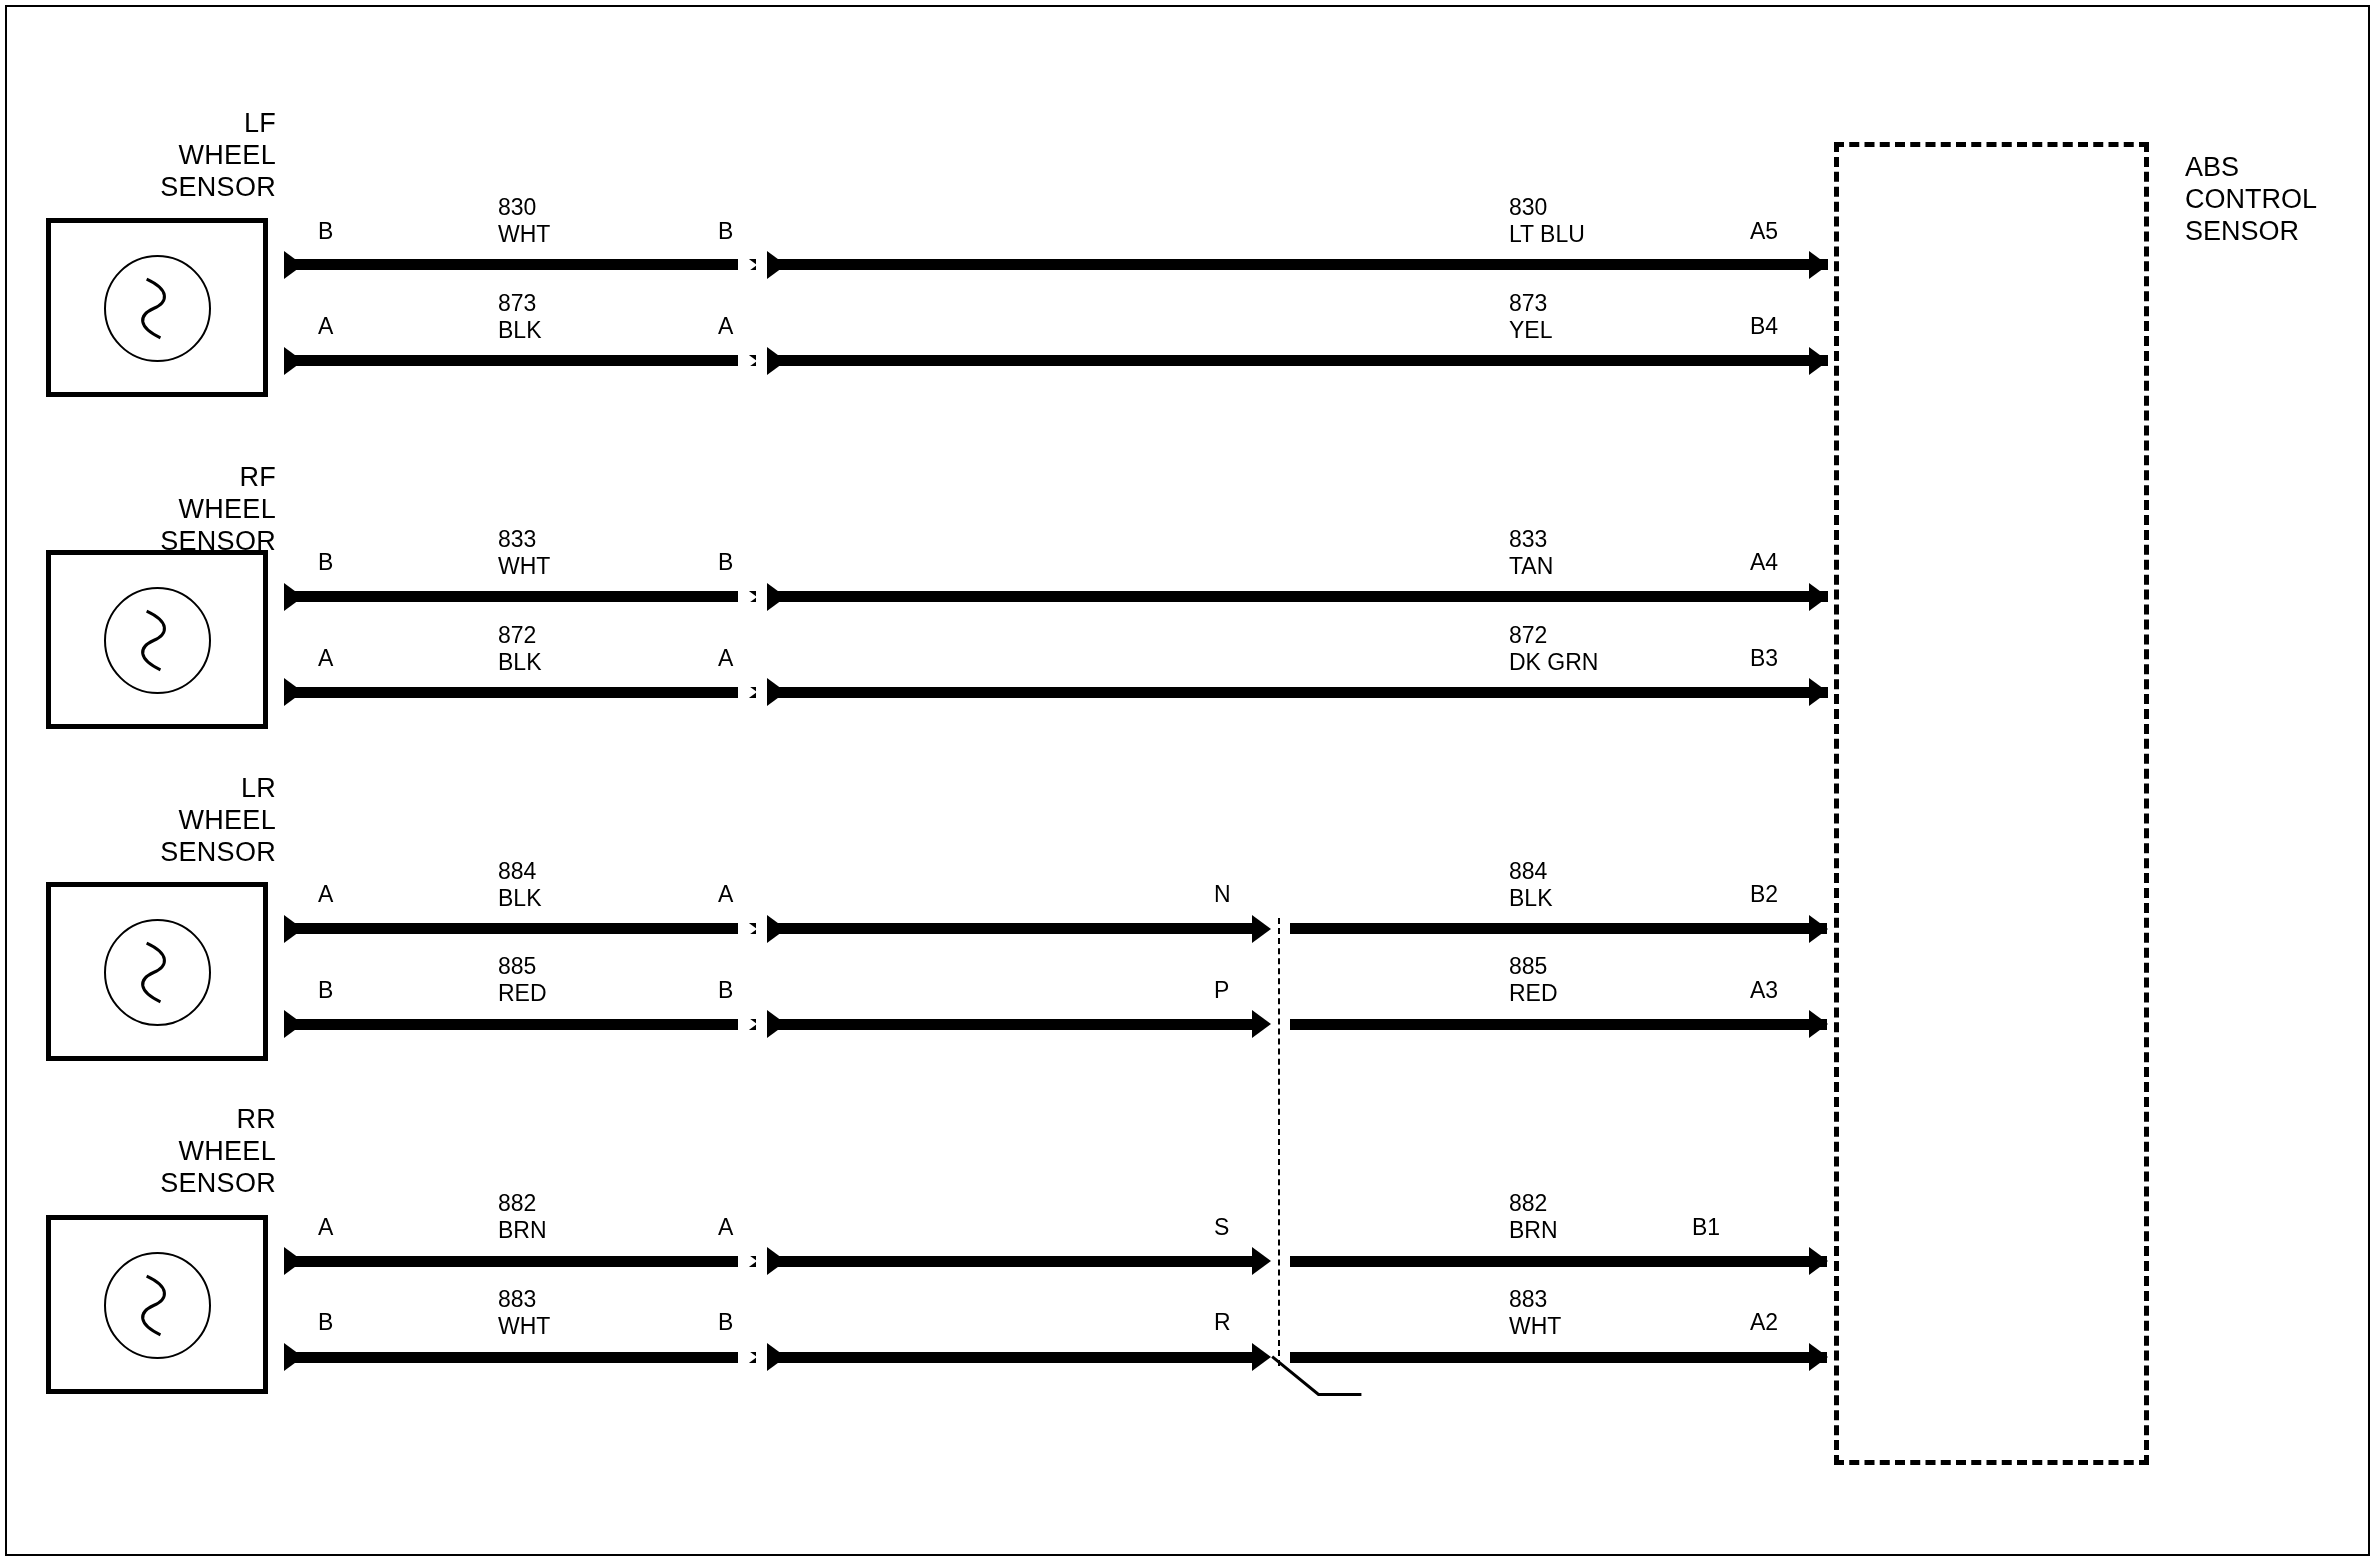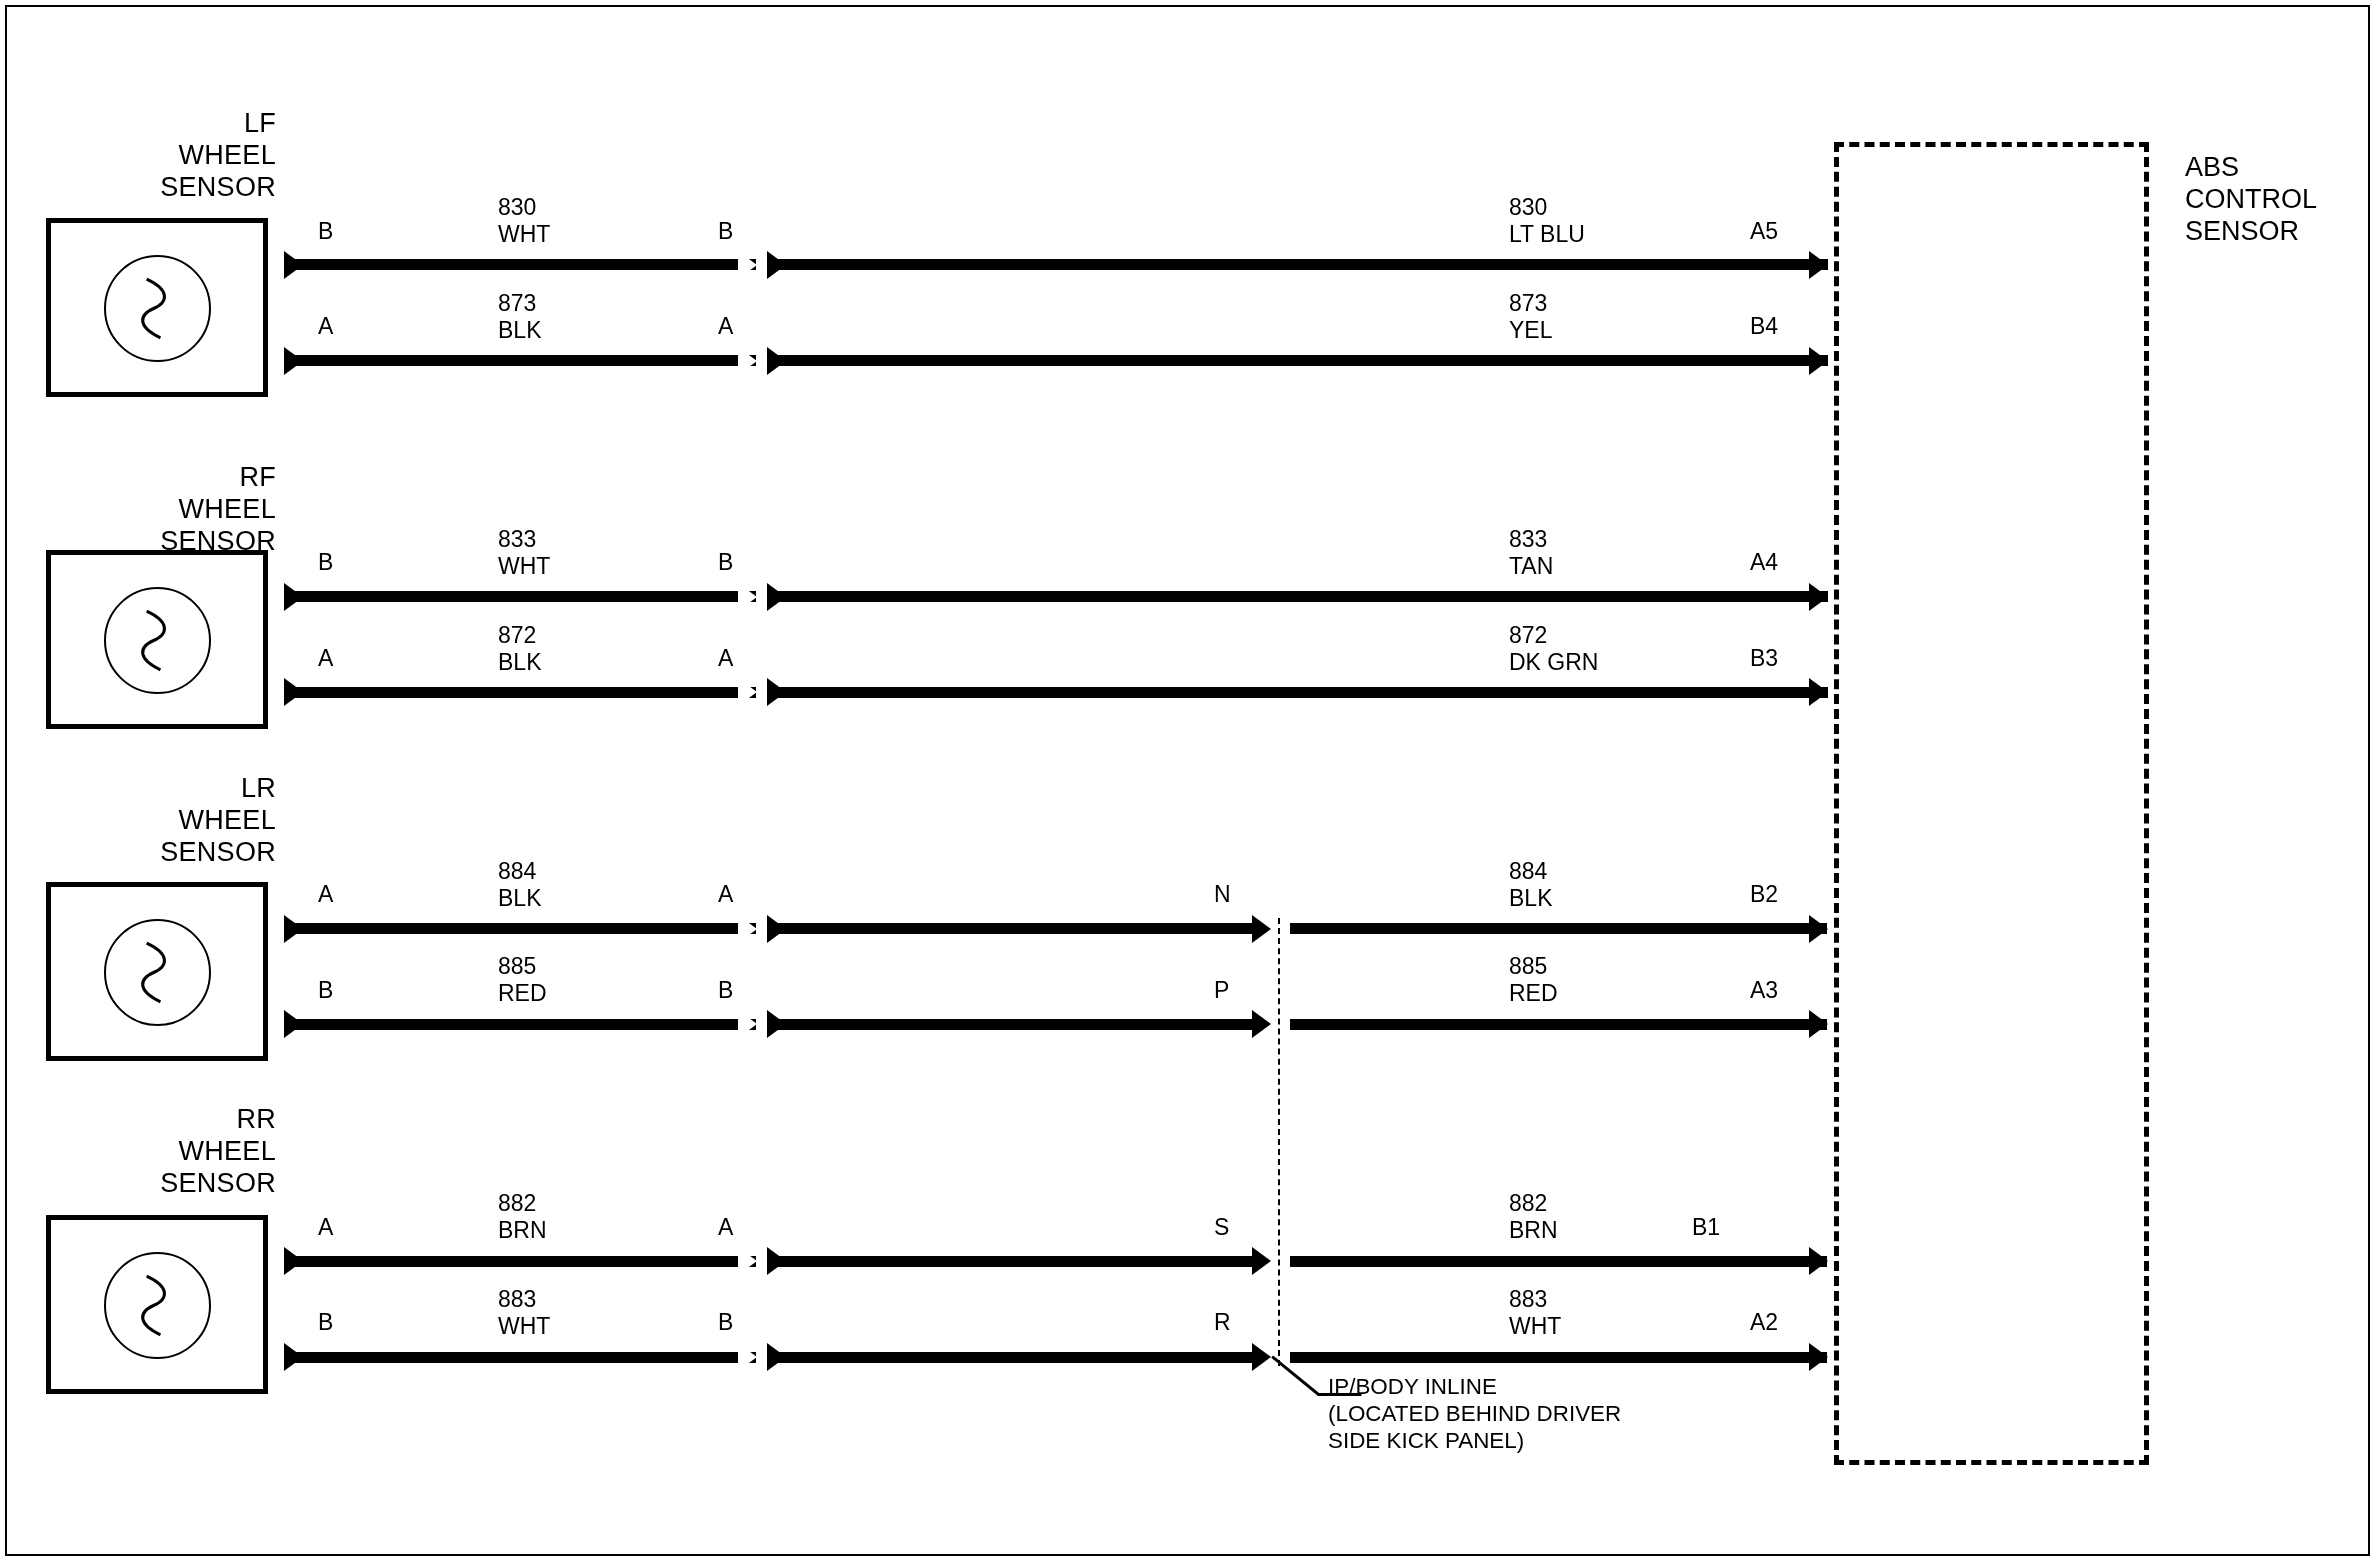--- a/index.html
+++ b/index.html
@@ -293,22 +293,19 @@
   <div class="arrow-right" style="left:767px; top:1343px;"></div>
   <div class="wire" style="left:1290px; top:1352px; width:537px;"></div>
   <div class="arrow-right" style="left:1252px; top:1343px;"></div>
   <div class="arrow-right" style="left:1809px; top:1343px;"></div>
 
   <div class="inline-dash" style="left:1278px; top:918px; height:448px;"></div>
 
   <svg class="callout-line" style="left:1267px; top:1353px;" width="103" height="52" viewBox="0 0 120 60">
     <path d="M6 4 L 60 48 L 110 48" stroke="#000" stroke-width="3.5" fill="none"></path>
   </svg>
-  <div class="callout-text" style="left:1328px; top:1373px;">IP/BODY INLINE
-(LOCATED BEHIND DRIVER
-SIDE KICK PANEL)</div>
 
   <div class="module-box" style="left:1834px; top:142px; width:315px; height:1323px;"></div>
   <div class="module-label" style="left:2185px; top:151px;">ABS
 CONTROL
 SENSOR</div>
 </div>
 
 
 </body></html>

